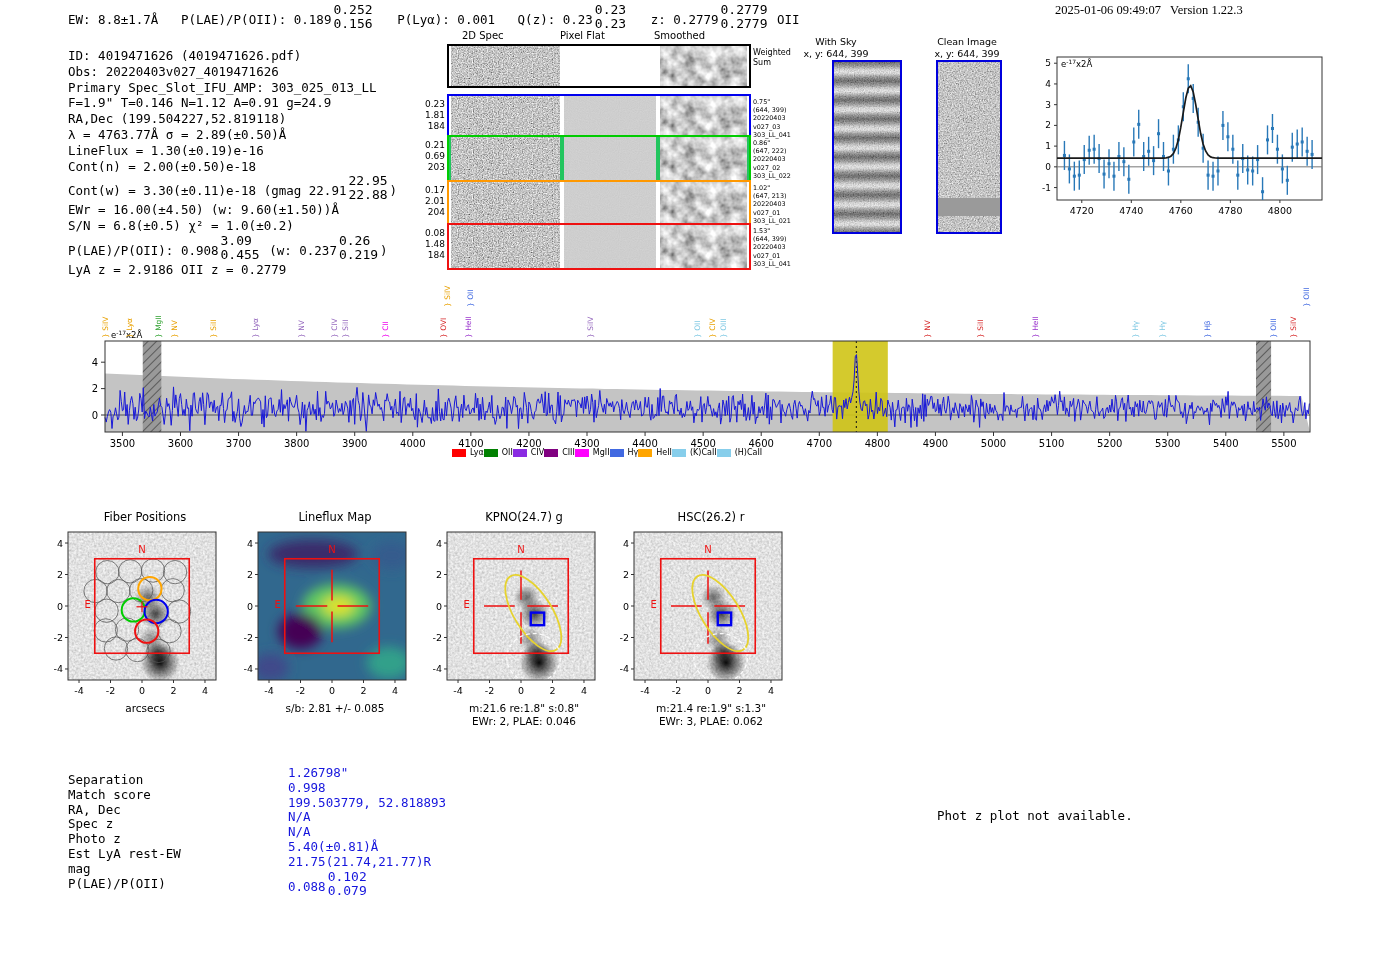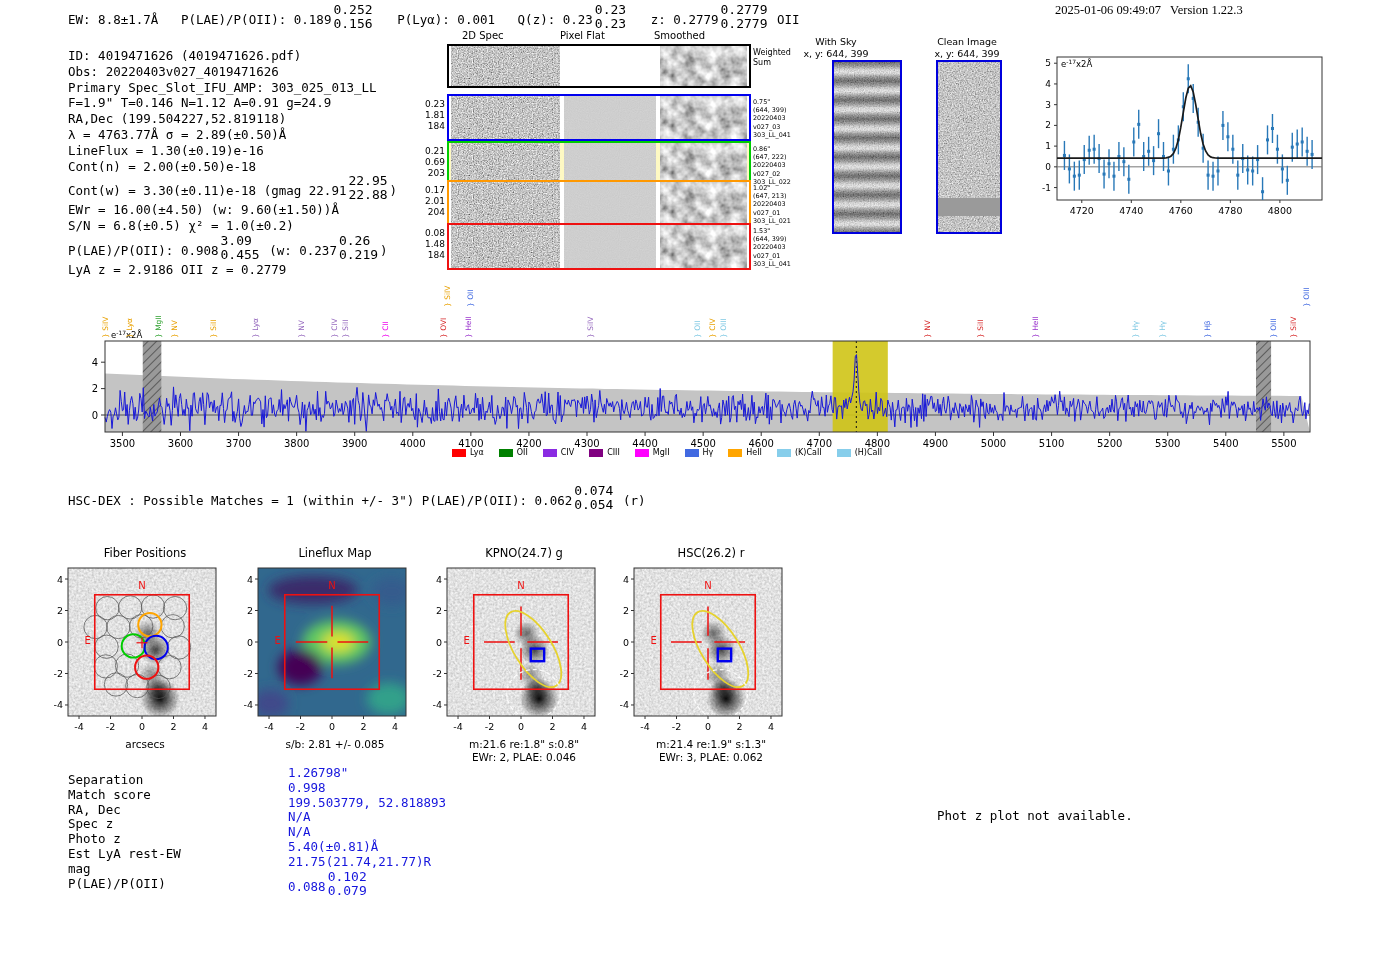--- a/index.html
+++ b/index.html
@@ -20,25 +20,25 @@
   .tx-clean{filter:url(#f-clean);}
   .blob{position:absolute;pointer-events:none;}
   .s2d-left{position:absolute;width:42px;text-align:right;font-size:9px;line-height:11px;font-family:"DejaVu Sans","Liberation Sans",sans-serif;}
   .s2d-right{position:absolute;font-size:6.4px;line-height:8.2px;font-family:"DejaVu Sans","Liberation Sans",sans-serif;white-space:nowrap;}
   .stamp-title{position:absolute;text-align:center;font-size:9.5px;line-height:11.5px;font-family:"DejaVu Sans","Liberation Sans",sans-serif;}
   .stamp-box{position:absolute;border:2px solid #0000dd;overflow:hidden;background:#bbb;}
   .sky-stripes{position:absolute;inset:0;background:repeating-linear-gradient(180deg,#2a2a2a 0px,#777 4px,#e2e2e2 8px,#f0f0f0 11px,#777 15px,#2a2a2a 19px);}
   .noise-overlay{position:absolute;inset:-2px;filter:url(#f-grain);opacity:.45;}
   .hscdex{font-size:12.5px;white-space:nowrap;}
   .panel{position:absolute;width:210px;}
-  .panel-title{text-align:center;font-size:11.5px;font-family:"DejaVu Sans","Liberation Sans",sans-serif;height:20px;margin-top:36px;}
+  .panel-title{text-align:center;font-size:11.5px;font-family:"DejaVu Sans","Liberation Sans",sans-serif;height:20px;}
   .panel-cap{text-align:center;font-size:10.5px;font-family:"DejaVu Sans","Liberation Sans",sans-serif;line-height:13px;white-space:nowrap;}
   .mt-label{font-size:12.5px;line-height:14.8px;white-space:nowrap;}
   .mt-value{font-size:12.5px;line-height:14.8px;color:#1515dd;white-space:nowrap;}
-  .legend-row{display:flex;gap:15px;align-items:center;font-size:8px;font-family:"DejaVu Sans","Liberation Sans",sans-serif;}
+  .legend-row{display:flex;align-items:center;font-size:8px;font-family:"DejaVu Sans","Liberation Sans",sans-serif;}
   .legend-sw{display:inline-block;width:14px;height:8px;margin-right:4px;vertical-align:middle;}
 </style>
 </head>
 <body>
 
 <svg width="0" height="0" style="position:absolute" aria-hidden="true">
   <defs>
     <filter id="f-grain" x="0" y="0" width="100%" height="100%">
       <feTurbulence type="fractalNoise" baseFrequency="0.8" numOctaves="2" seed="7" result="n"></feTurbulence>
       <feColorMatrix in="n" type="saturate" values="0"></feColorMatrix>
@@ -144,21 +144,21 @@
           <div>184</div>
         </div>
         <div class="s2d-right" style="left:304px;top:2px;">
           <div>0.75"</div>
           <div>(644, 399)</div>
           <div>20220403</div>
           <div>v027_03</div>
           <div>303_LL_041</div>
         </div>
       </div>
-      <div class="s2d-row" style="top:111px;height:43px;border:2px solid #00cc00;background:#fef9c3;">
+      <div class="s2d-row" style="top:105px;height:43px;border:2px solid #00cc00;background:#22c55e;">
         <div class="s2d-cell tx-grain" style="left:2px;width:109px;">
           <div class="blob" style="left:41.42px;top:8px;width:32.699999999999996px;height:25px;background:radial-gradient(ellipse at center, rgba(0,0,0,0.35) 0%, rgba(0,0,0,0) 60%);"></div>
         </div>
         <div class="s2d-cell tx-flat" style="left:115px;width:92px;"></div>
         <div class="s2d-cell tx-smooth" style="left:211px;width:87px;">
           <div class="blob" style="left:30.45px;top:6px;width:39.15px;height:29px;background:radial-gradient(ellipse at center, rgba(0,0,0,0.55) 0%, rgba(0,0,0,0) 65%);"></div>
         </div>
         <div class="s2d-left" style="left:-46px;top:3px;">
           <div>0.21</div>
           <div>0.69</div>
@@ -465,23 +465,20 @@
       <div><span class="legend-sw" style="background: rgb(0, 128, 0);"></span><span>OII</span></div>
       <div><span class="legend-sw" style="background: rgb(138, 43, 226);"></span><span>CIV</span></div>
       <div><span class="legend-sw" style="background: rgb(128, 0, 128);"></span><span>CIII</span></div>
       <div><span class="legend-sw" style="background: rgb(255, 0, 255);"></span><span>MgII</span></div>
       <div><span class="legend-sw" style="background: rgb(65, 105, 225);"></span><span>Hγ</span></div>
       <div><span class="legend-sw" style="background: rgb(255, 165, 0);"></span><span>HeII</span></div>
       <div><span class="legend-sw" style="background: rgb(135, 206, 235);"></span><span>(K)CaII</span></div>
       <div><span class="legend-sw" style="background: rgb(135, 206, 235);"></span><span>(H)CaII</span></div>
     </div>
 
-  <div class="abs hscdex" style="left:68px;top:484px;">
-    <span>HSC-DEX : Possible Matches = 1 (within +/- 3")  P(LAE)/P(OII): 0.062</span><span class="frac"><div>0.074</div><div>0.054</div></span><span> (r)</span>
-  </div>
 
   <div class="abs" id="panels" style="left:0;top:510px;">
       <div class="panel" style="left:30px;top:0;"><div class="panel-title" style="margin-left:20px;">Fiber Positions</div><svg width="200" height="168">
           <defs>
             <clipPath id="clip0">
               <rect x="38" y="2" width="148" height="148"></rect>
             </clipPath>
             <radialGradient id="dark0">
               <stop offset="0%" stop-color="#000" stop-opacity="1"></stop>
               <stop offset="100%" stop-color="#000" stop-opacity="0"></stop>

